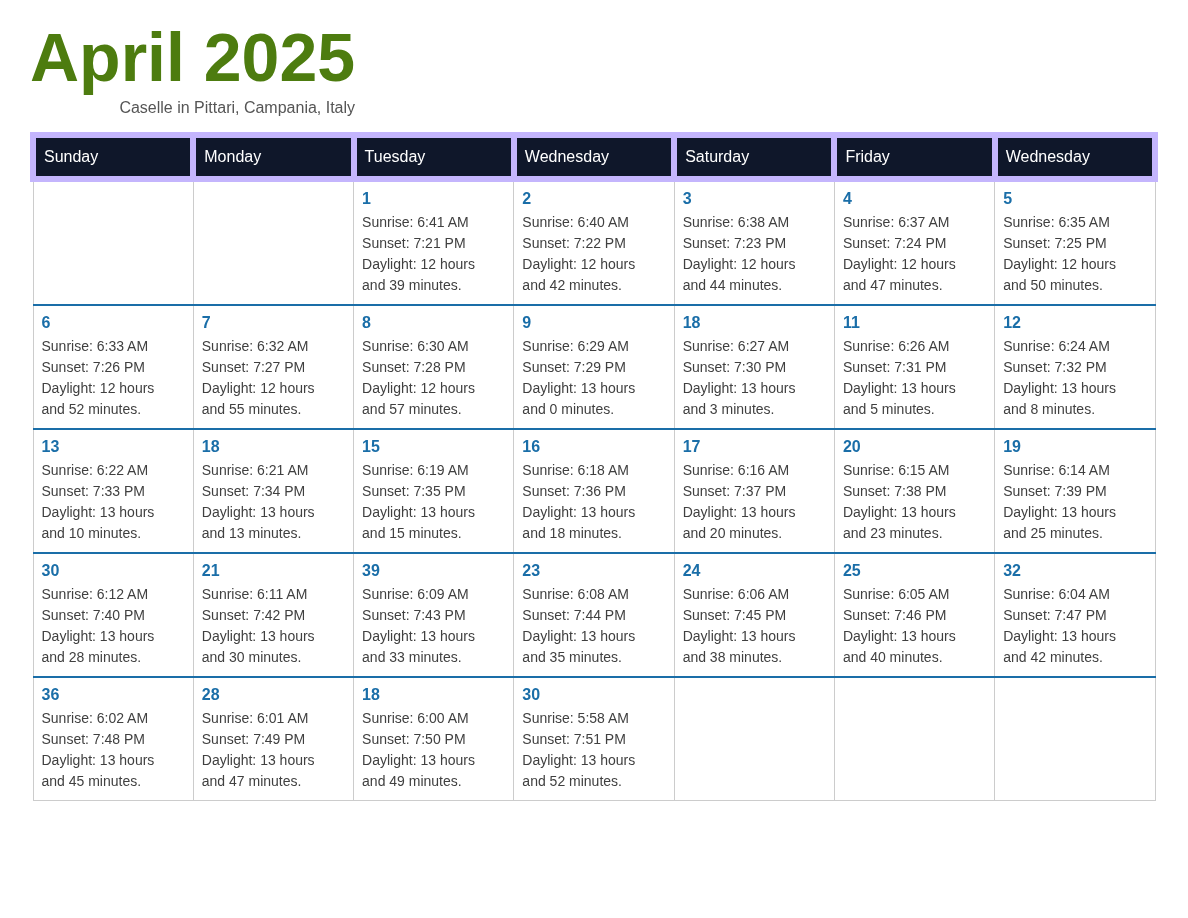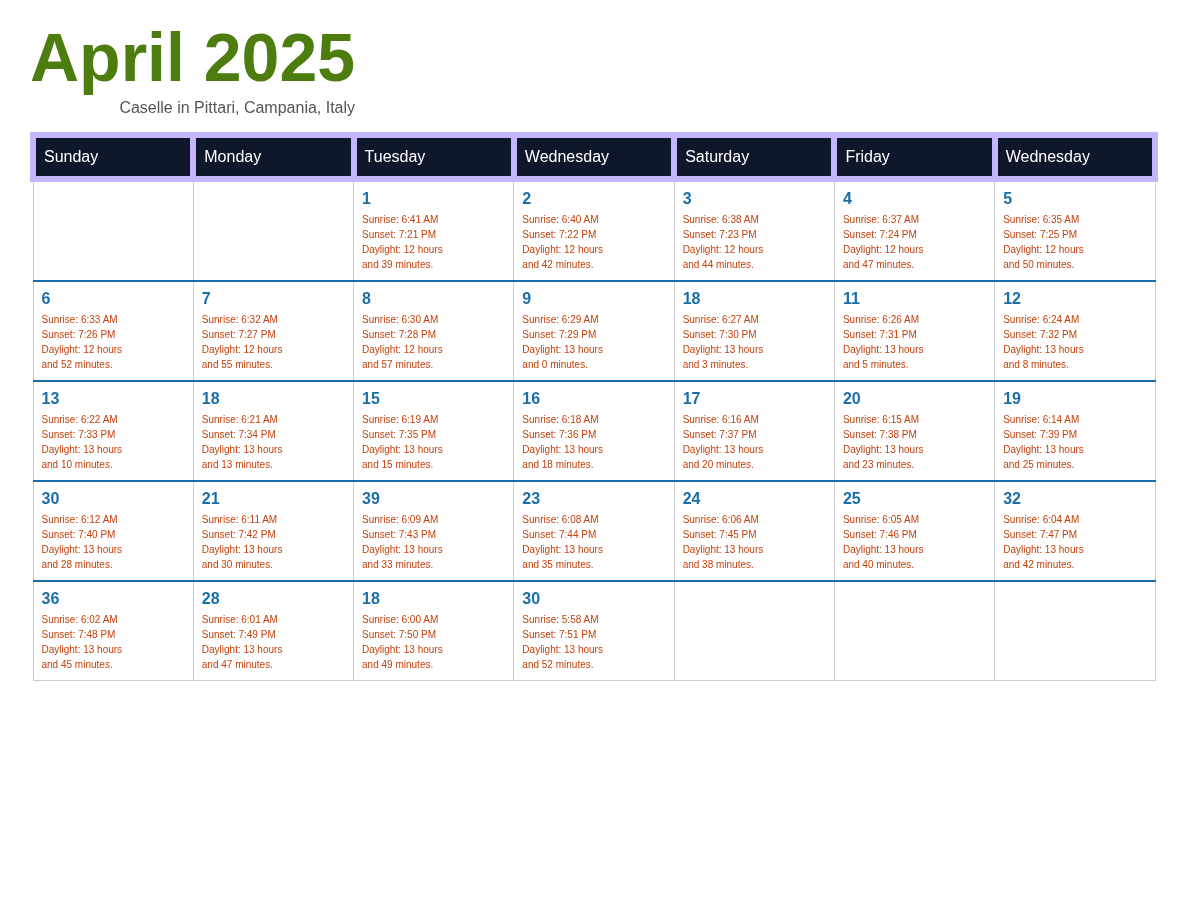--- a/index.html
+++ b/index.html
@@ -60,22 +60,22 @@
       color: #333;
     }
     .day-num {
       font-size: 16px;
       font-weight: bold;
       color: #1a6ea8;
       display: block;
       margin-bottom: 4px;
     }
     .day-info {
-      font-size: 10px;
-      color: #c2410c;
+      font-size: 14px;
+      color: #404040;
       line-height: 1.5;
     }
     .empty-cell {
       background: #fff;
       border-top: 2px solid #1a6ea8;
     }
     .logo-row {
       display: flex;
       align-items: center;
     }

